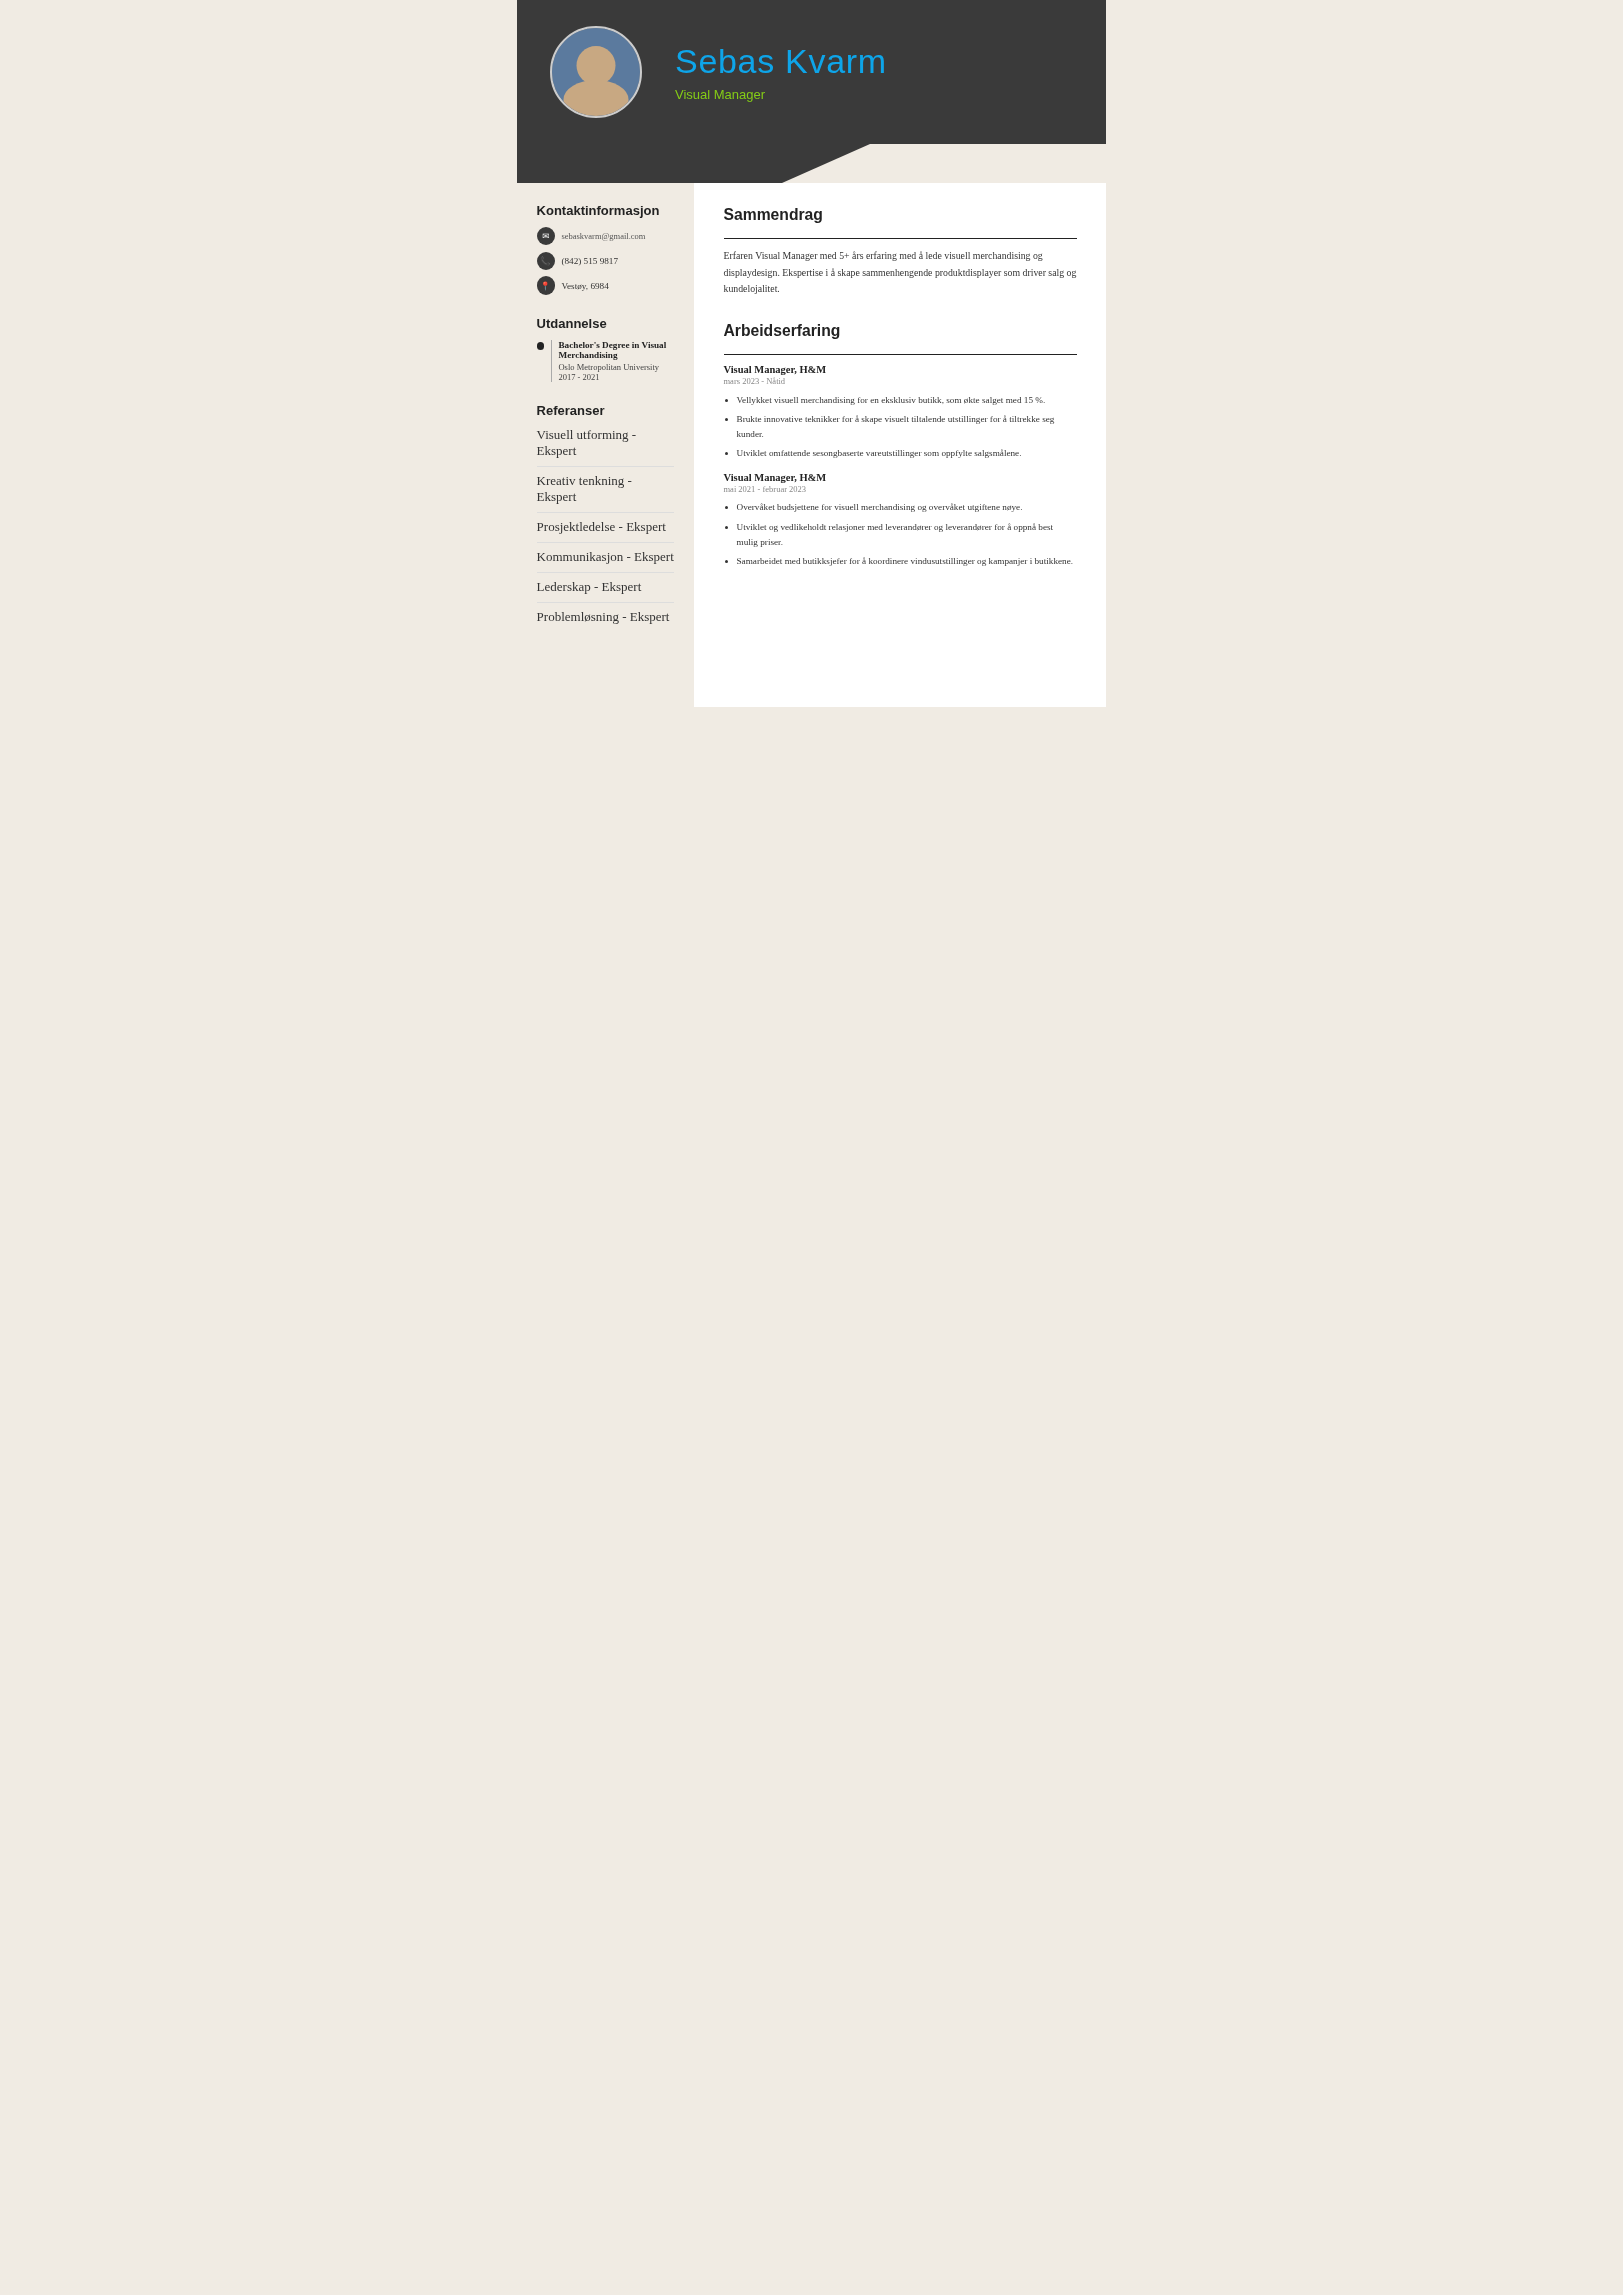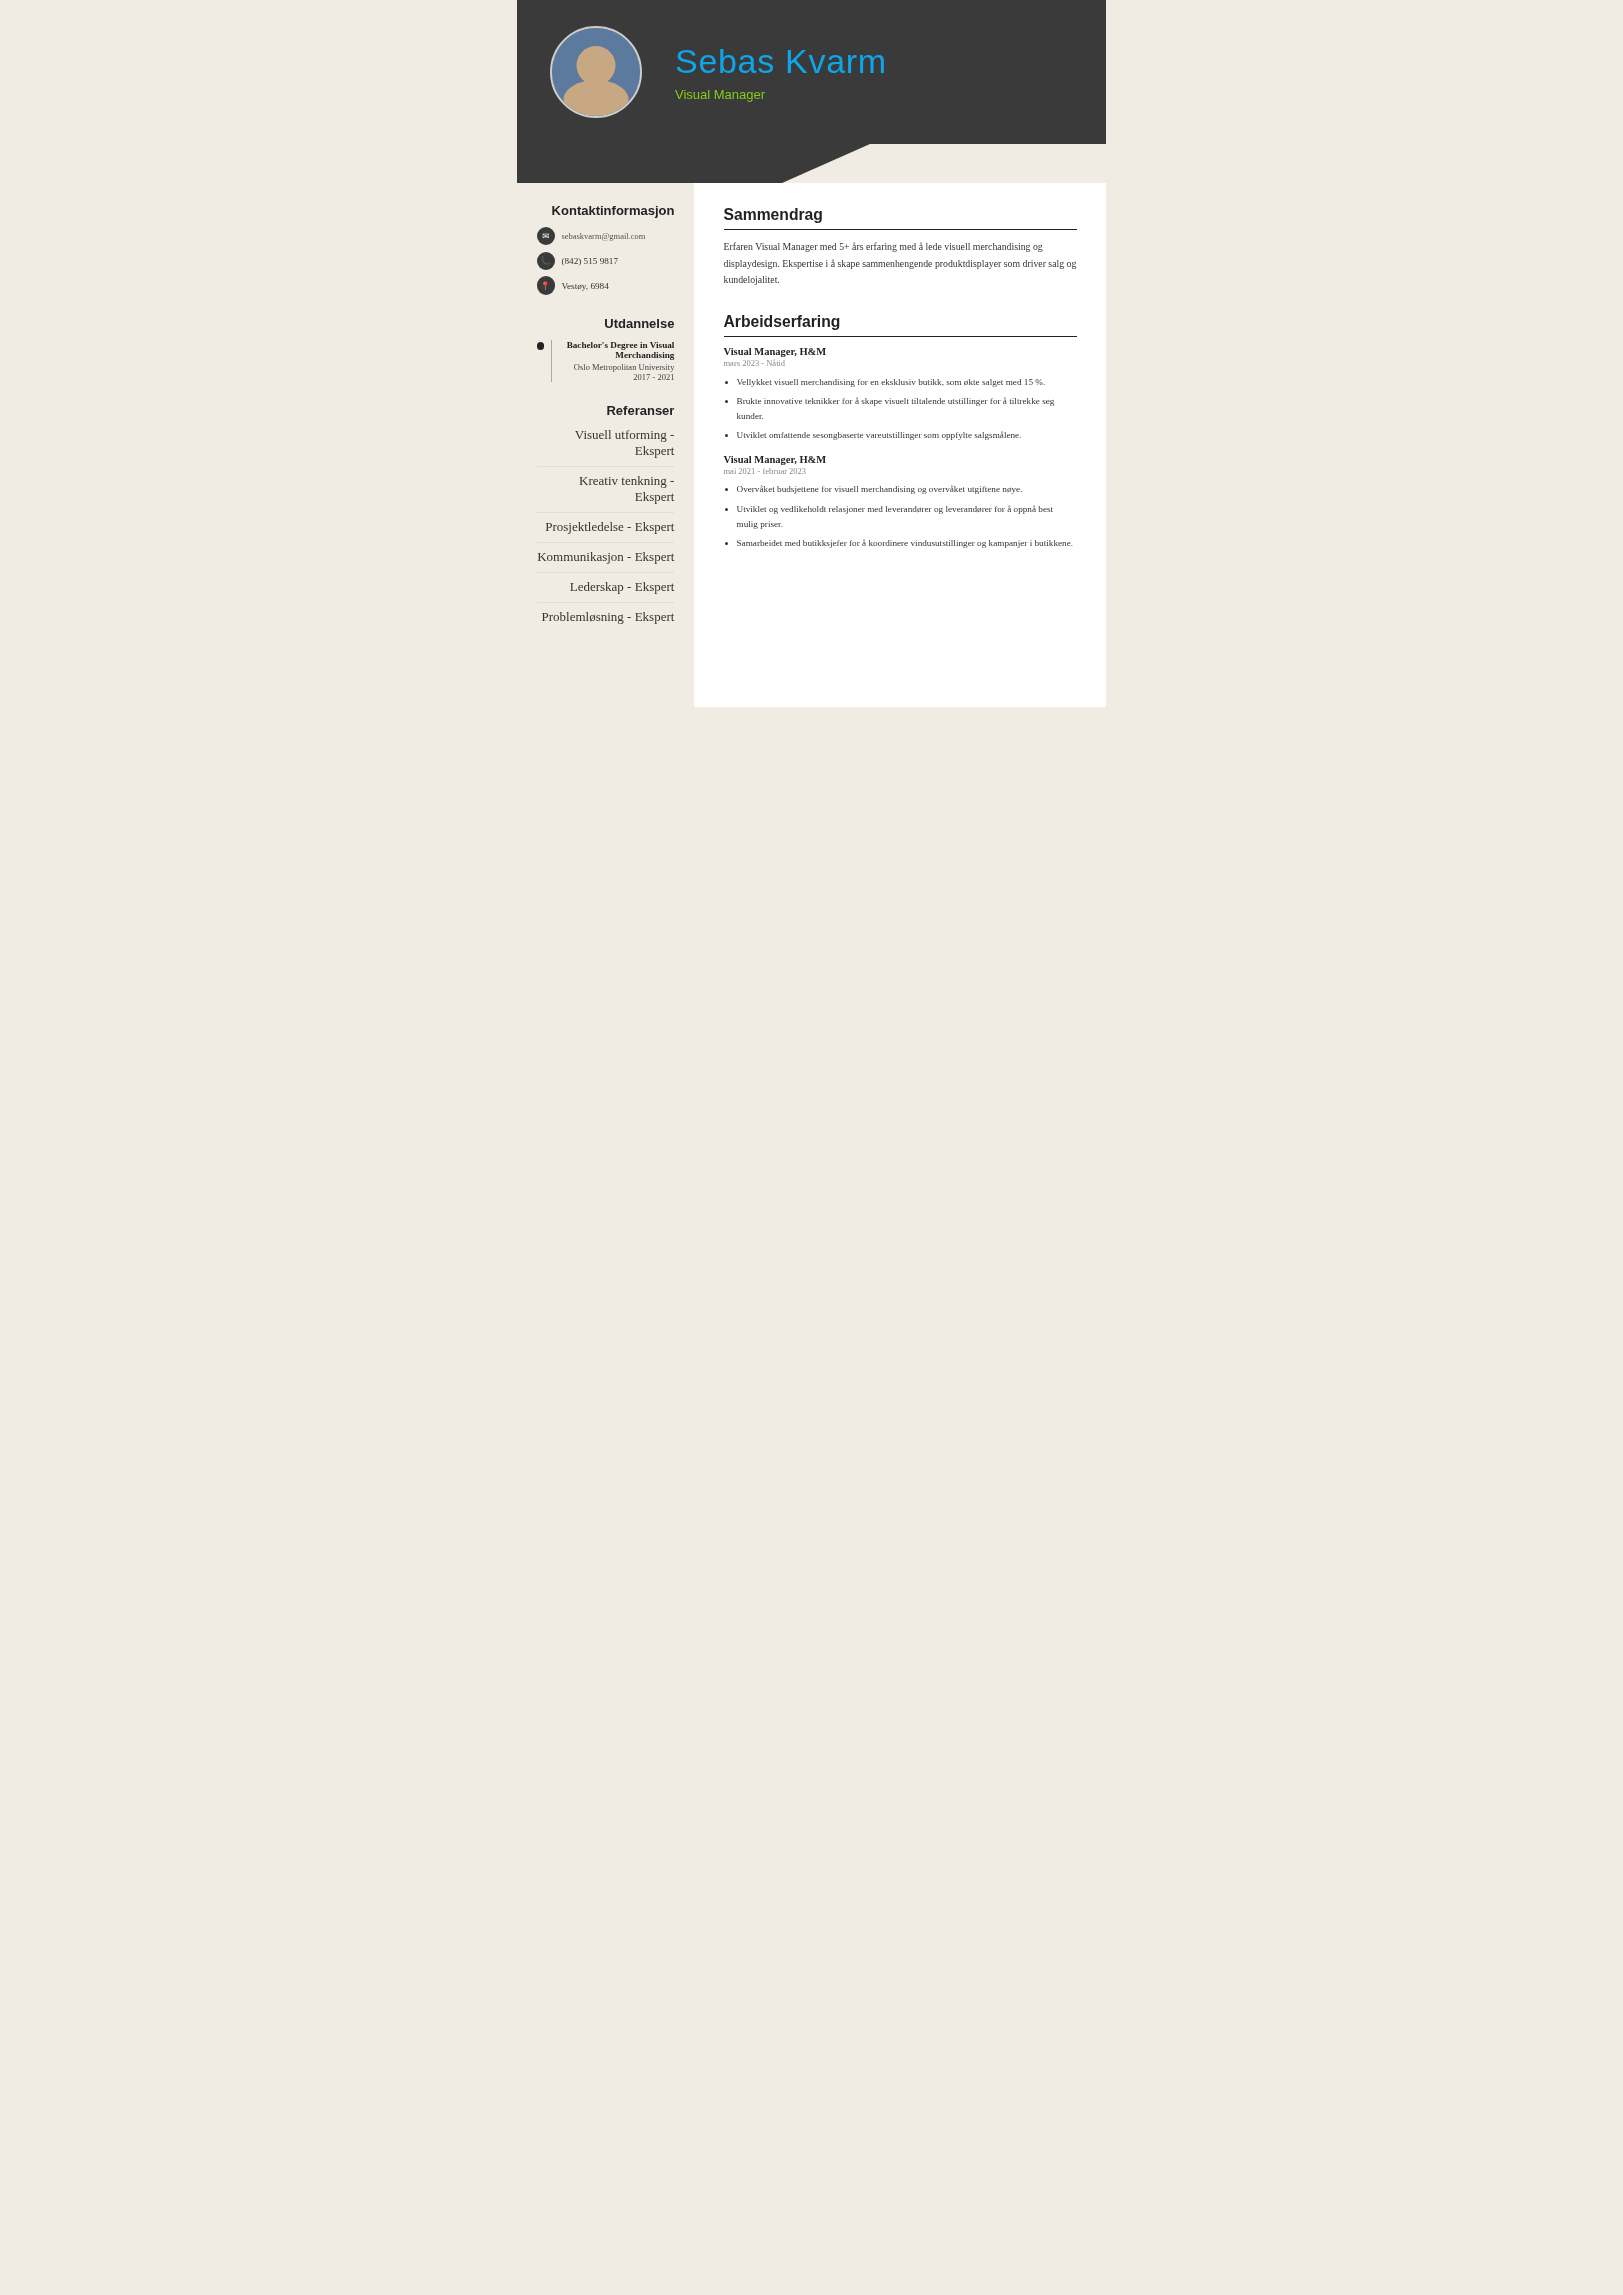--- a/index.html
+++ b/index.html
@@ -113,21 +113,20 @@
     
     .sidebar {
       width: 177px;
       flex-shrink: 0;
       background: #f0ebe3;
       padding: 19.6px 19.6px 19.6px 19.6px;
     }
 
     .sidebar-section {
       margin-bottom: 21px;
-      text-align: right;
     }
 
     .sidebar-section-title {
       font-size: 13px;
       font-weight: bold;
       color: #222;
       margin-bottom: 9.2px;
       font-family: 'Arial', sans-serif;
     }
 
@@ -210,21 +209,21 @@
 
     .section {
       margin-bottom: 23.6px;
     }
 
     .section-title {
       font-size: 15.7px;
       font-weight: bold;
       color: #222;
       border-bottom: 1.3px solid #222;
-      padding-bottom: 5px;
+      padding-bottom: 14px;
       margin-bottom: 9.2px;
       font-family: 'Arial', sans-serif;
     }
 
     .summary-text {
       font-size: 9.8px;
       line-height: 1.7;
       color: #333;
     }
 

